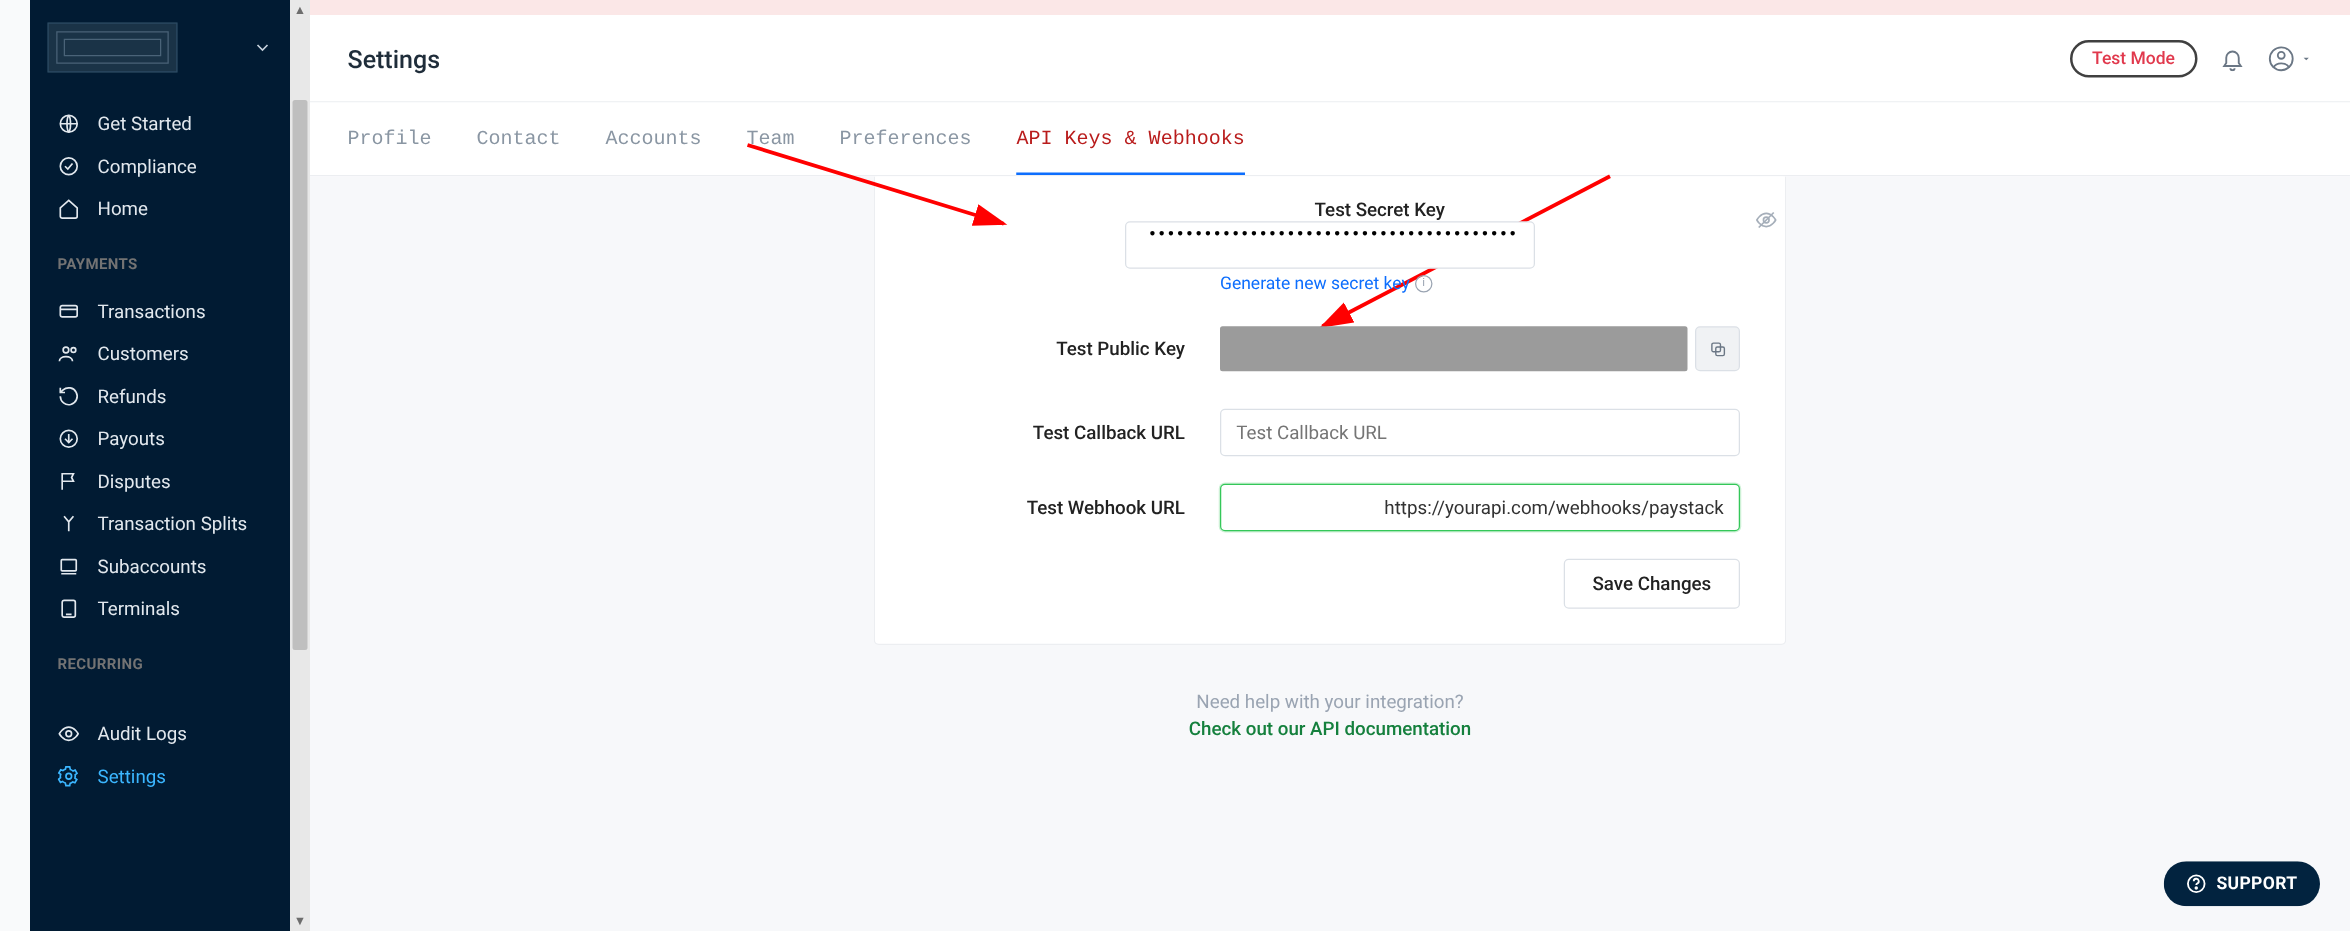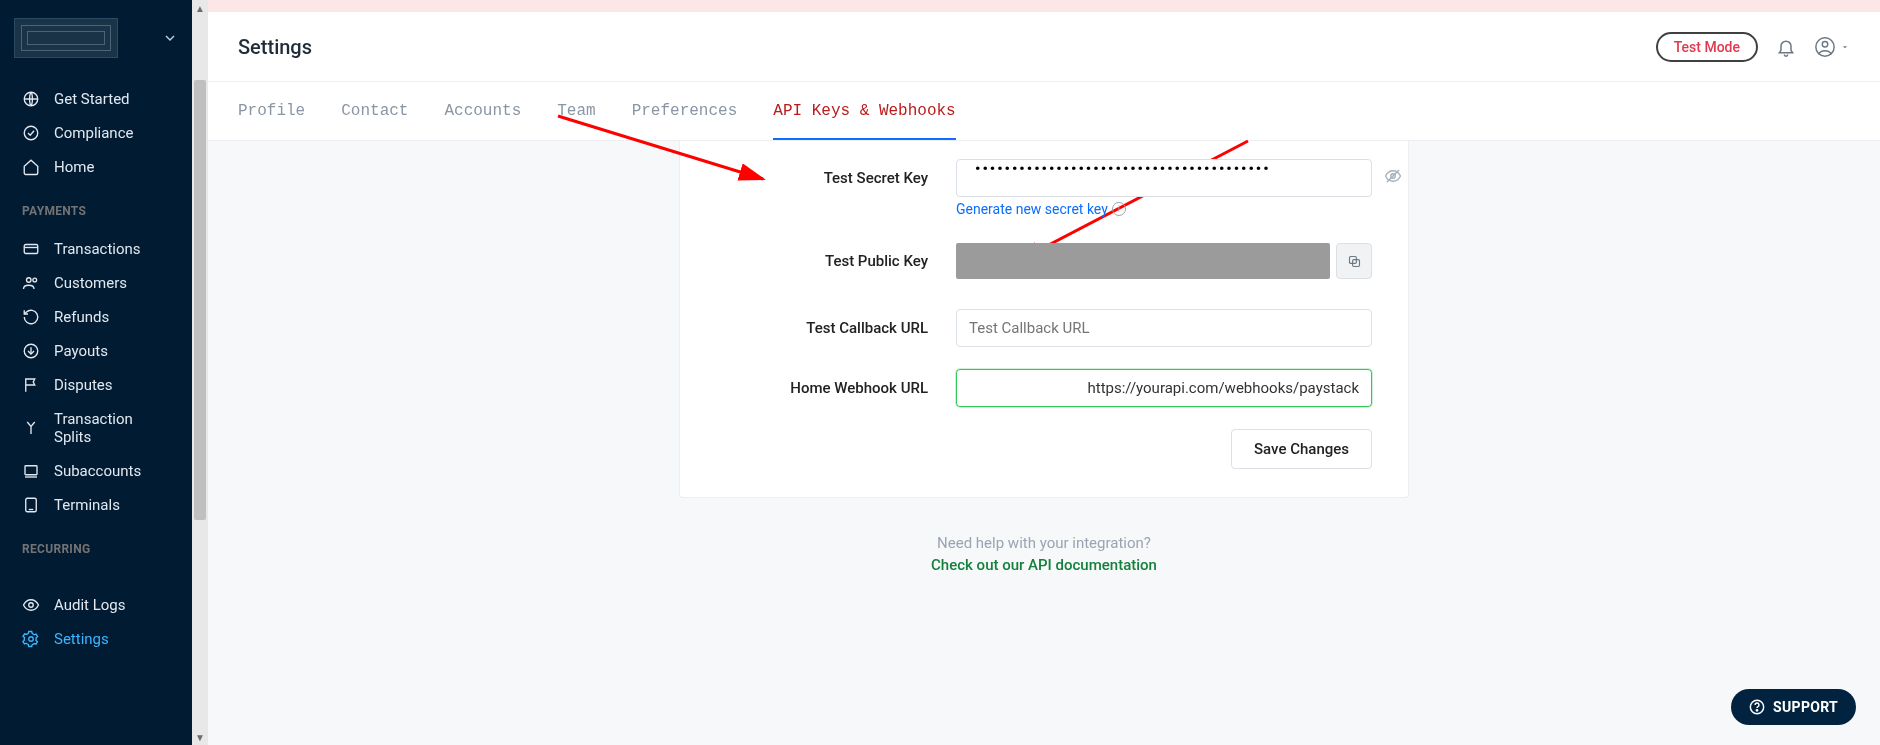--- a/index.html
+++ b/index.html
@@ -1,20 +1,20 @@
 <!DOCTYPE html>
 <html><head>
 <meta charset="utf-8">
 <style>
   * { box-sizing: border-box; margin: 0; padding: 0; font-family: -apple-system, BlinkMacSystemFont, "Segoe UI", Roboto, sans-serif; }
   html, body { height: 100%; }
   body { display: flex; background: #f9fafb; color: #333; font-size: 14px; overflow: hidden; }
 
   
-  .sidebar { width: 192px; background: #011B33; color: #c7d2dd; flex-shrink: 0; height: 100vh; overflow-y: auto; }
+  .sidebar { width: 208px; background: #011B33; color: #c7d2dd; flex-shrink: 0; height: 100vh; overflow-y: auto; margin-left: 24px; }
   .sidebar-header { padding: 18px 14px; display: flex; align-items: center; justify-content: space-between; cursor: pointer; }
   .account-box { width: 104px; height: 40px; border: 1px solid #2b4a63; background: #1a3347; position: relative; }
   .account-box::before, .account-box::after { content:""; position:absolute; border:1px solid #4a6378; }
   .account-box::before { top:6px; left:6px; right:6px; bottom:6px; }
   .account-box::after { top:12px; left:12px; right:12px; bottom:12px; }
   .chevron { color:#c7d2dd; }
   .nav-section { padding: 6px 0; }
   .nav-heading { padding: 14px 22px 8px; font-size: 12px; font-weight: 700; color:#737373; letter-spacing: .3px; }
   .nav-item { display:flex; align-items:center; gap:14px; padding: 8px 22px; color:#e2e8ee; cursor:pointer; font-size:15px; }
   .nav-item.active { color:#3bb6ff; }
@@ -255,21 +255,21 @@
           <marker id="ah" markerWidth="10" markerHeight="10" refX="8" refY="3" orient="auto">
             <path d="M0,0 L9,3 L0,6 Z" fill="#ff0000"></path>
           </marker>
         </defs>
       <line x1="350" y1="-25" x2="555" y2="38" stroke="#ff0000" stroke-width="3" marker-end="url(#ah)"></line>
       <line x1="1040" y1="0" x2="810" y2="120" stroke="#ff0000" stroke-width="3" marker-end="url(#ah)"></line>
     </svg>
 
     <div class="panel">
 
-      <div class="form-row" style="margin-bottom:4px;">
+      <div class="form-row" style="margin-bottom:4px;flex-direction:column;">
         <div class="form-label">Test Secret Key</div>
         <div class="field-wrap">
           <div class="input dots">••••••••••••••••••••••••••••••••••••••••</div>
         </div>
         <span class="eye-btn">
           <svg width="18" height="18" viewBox="0 0 24 24" fill="none" stroke="currentColor" stroke-width="1.8">
               <path d="M2 12s3.5-7 10-7 10 7 10 7-3.5 7-10 7S2 12 2 12z"></path>
               <circle cx="12" cy="12" r="3"></circle>
               <line x1="4" y1="20" x2="20" y2="4"></line>
             </svg>
@@ -299,21 +299,21 @@
       </div>
 
       <div class="form-row" style="margin-bottom:22px;">
         <div class="form-label">Test Callback URL</div>
         <div class="field-wrap">
           <input class="input" placeholder="Test Callback URL" style="">
         </div>
       </div>
 
       <div class="form-row" style="margin-bottom:22px;">
-        <div class="form-label">Home Webhook URL</div>
+        <div class="form-label">Test Webhook URL</div>
         <div class="field-wrap">
           <input class="input green" value="https://yourapi.com/webhooks/paystack" style="">
         </div>
       </div>
 
       <div class="save-row">
         <button class="save-btn">Save Changes</button>
       </div>
     </div>
 

